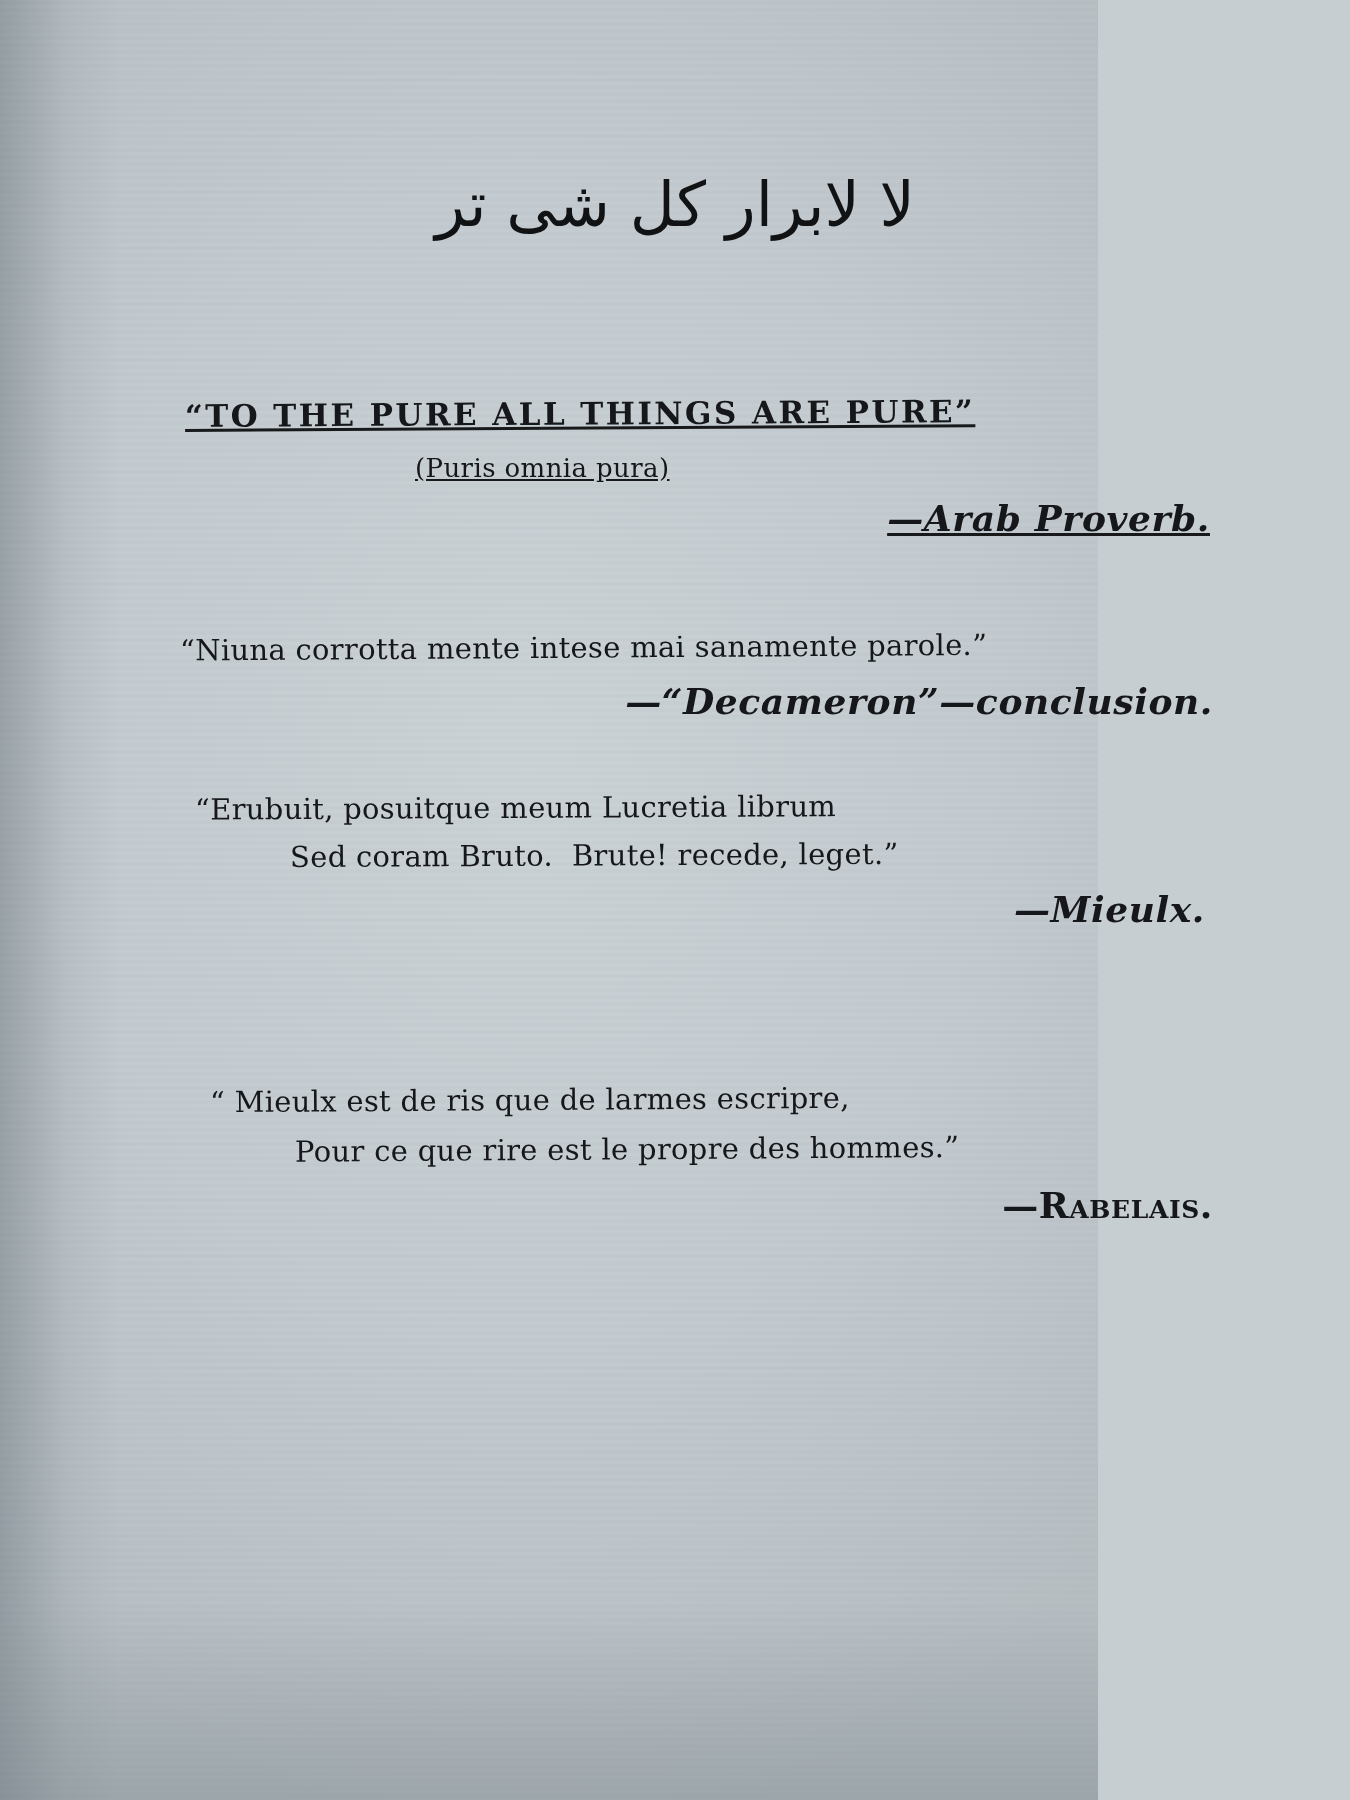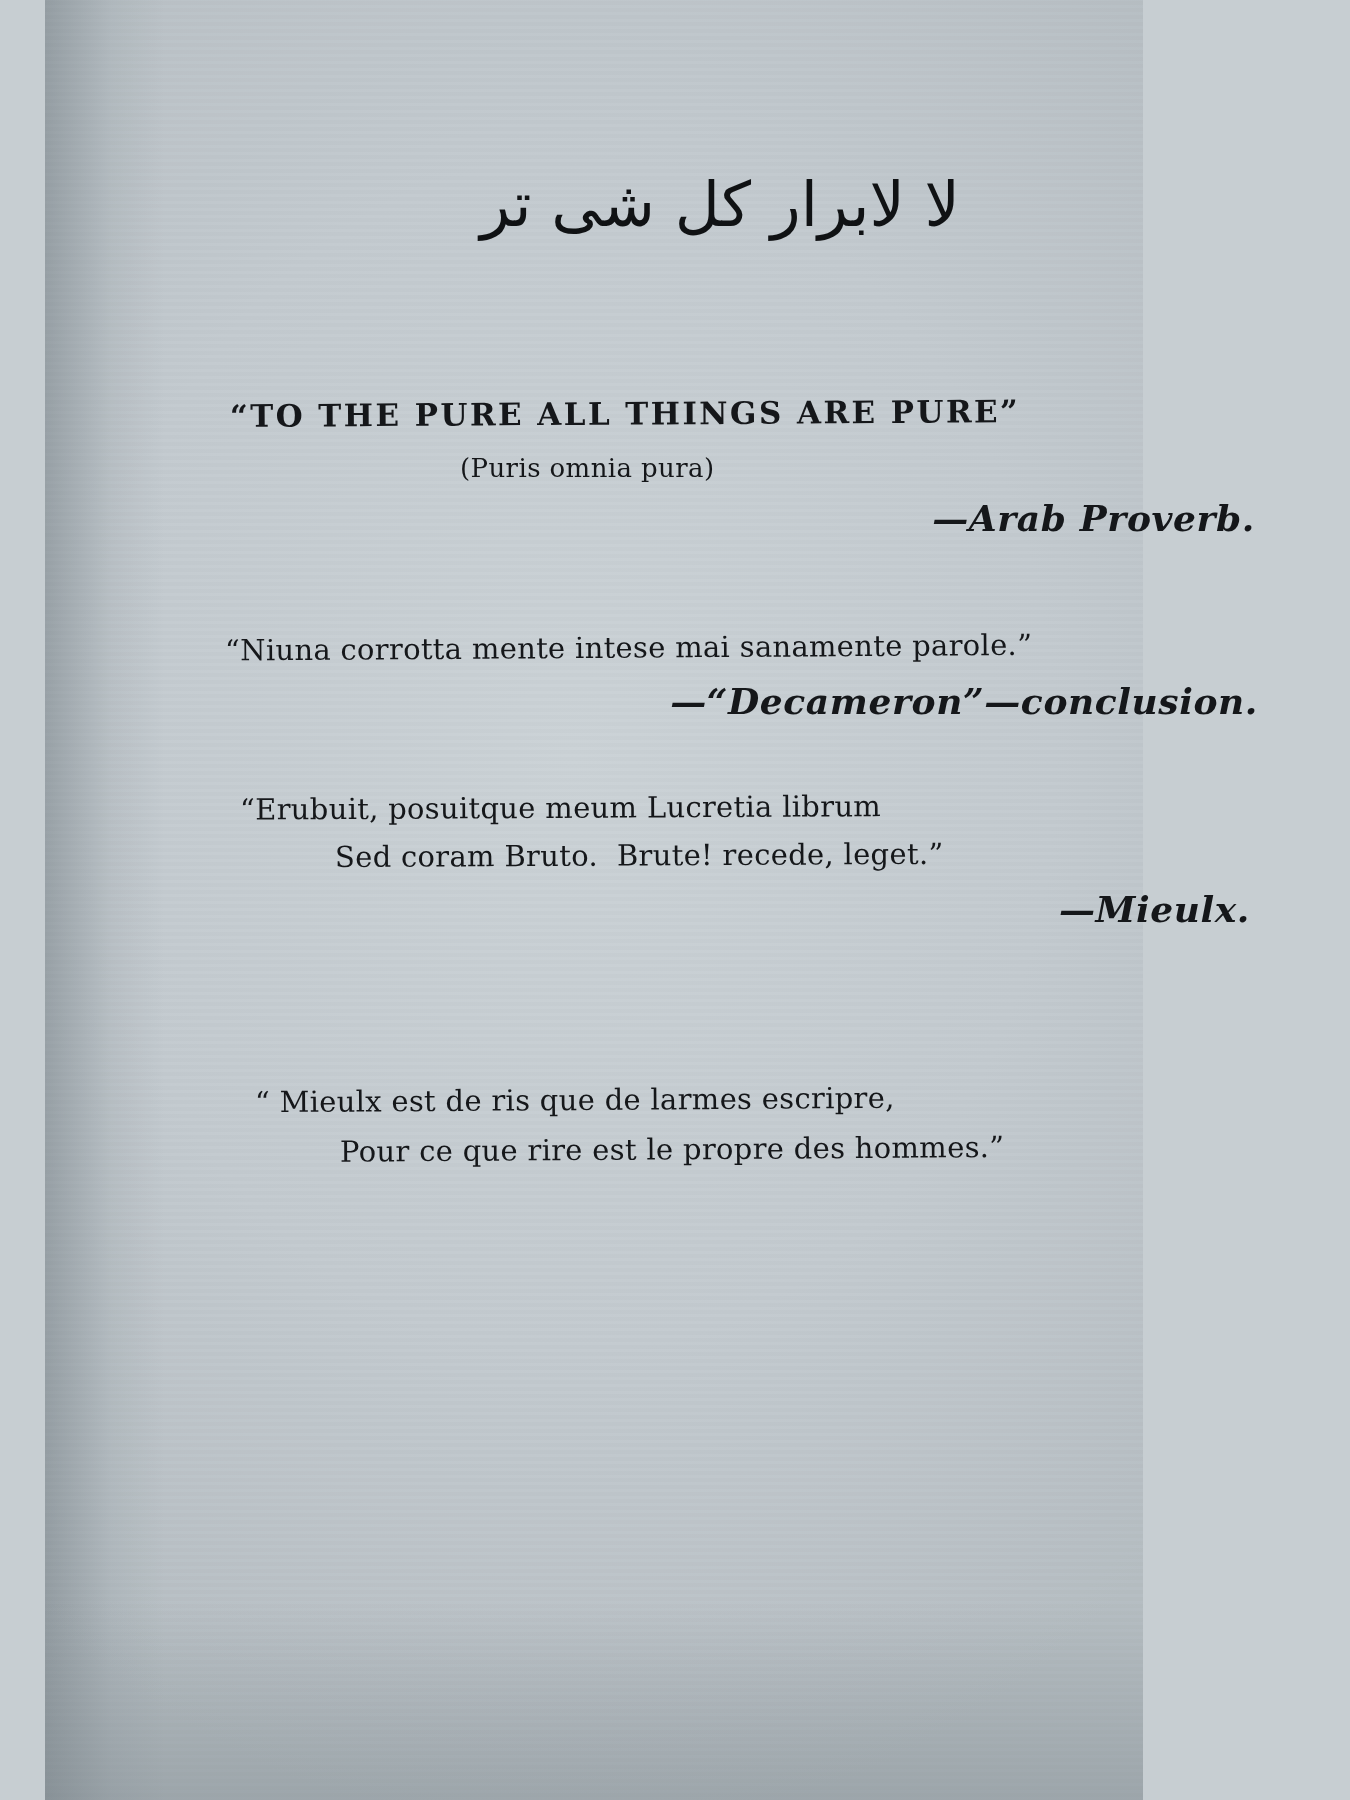--- a/index.html
+++ b/index.html
@@ -16,21 +16,20 @@
 
   
   #page {
     position: relative;
     width: 1098px;
     height: 1800px;
     background:
       radial-gradient(ellipse 80% 60% at 48% 42%, #ccd3d7 0%, #c4cbd0 55%, #b6bec3 100%),
       linear-gradient(100deg, #c9d0d4 0%, #c2c9ce 40%, #bcc4c9 70%, #b4bcc2 100%);
     box-sizing: border-box;
-    margin-left: 45px;
   }
 
   
   #page::before {
     content: "";
     position: absolute;
     left: 0; top: 0; bottom: 0;
     width: 120px;
     background: linear-gradient(90deg, rgba(120,130,136,0.55) 0%, rgba(140,150,156,0.20) 55%, rgba(255,255,255,0) 100%);
     pointer-events: none;
@@ -74,20 +73,21 @@
   }
 
   .qline {
     font-family: "DejaVu Serif", serif;
     color: #15171a;
     white-space: pre-wrap;
   }
 
   .q1 {
     top: 395px;
+    text-decoration: underline;
   }
   .q1 .main {
     font-size: 31px;
     font-weight: bold;
     letter-spacing: 2.4px;
     padding-left: 90px;
     transform: rotate(-0.35deg);
   }
   .q1 .sub {
     font-size: 26px;
@@ -219,18 +219,19 @@
 
     <div class="quote-block q3">
       <div class="qline main">“Erubuit, posuitque meum Lucretia librum</div>
       <div class="qline main2">Sed coram Bruto.  Brute! recede, leget.”</div>
       <div class="qline attrib">—Mieulx.</div>
     </div>
 
     <div class="quote-block q4">
       <div class="qline main">“ Mieulx est de ris que de larmes escripre,</div>
       <div class="qline main2">Pour ce que rire est le propre des hommes.”</div>
+      <div class="qline attrib">—Rabelais.</div>
     </div>
 
 
   </div>
   <div class="banding"></div>
 </div>
 
 </body></html>

